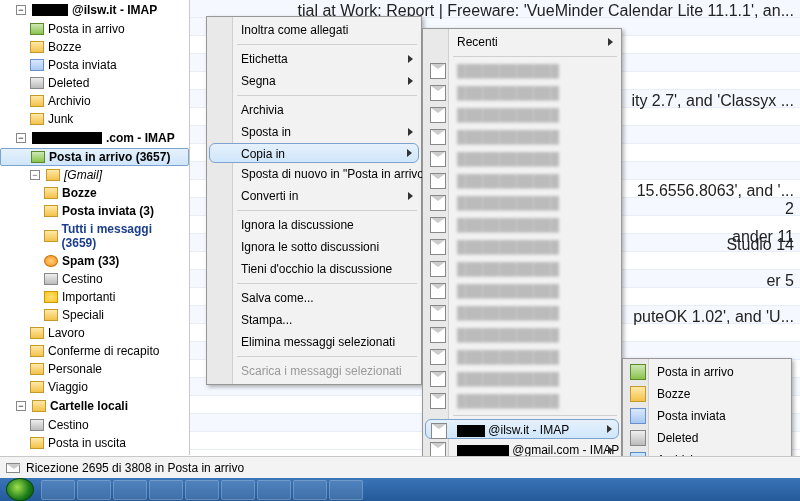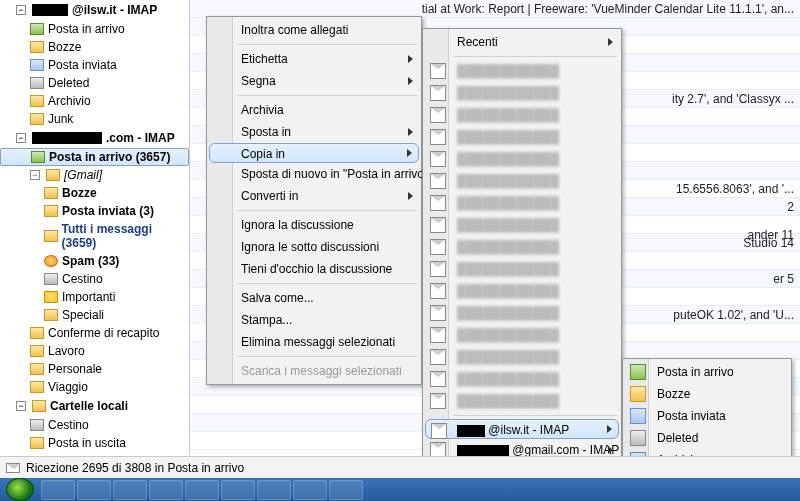--- a/index.html
+++ b/index.html
@@ -22,21 +22,21 @@
 
 
 .taskbar { position: absolute; left: 0; bottom: 0; width: 800px; height: 23px; background: linear-gradient(#3a74b8,#245a9a); display: flex; align-items: center; }
 .orb { width: 28px; height: 23px; background: radial-gradient(circle at 40% 40%, #9fe04a, #1a7a1a 60%, #0a4a0a); border-radius: 50%; margin: 0 6px; border: 1px solid #0a4a0a; }
 .tbtn { width: 34px; height: 20px; margin: 0 1px; background: rgba(255,255,255,0.12); border: 1px solid rgba(255,255,255,0.2); border-radius: 2px; display: flex; align-items: center; justify-content: center; }
 
 
 .msg-grid { position: absolute; left: 190px; top: 0; width: 610px; height: 455px; background: #fff; }
 .msg-row { height: 18px; border-bottom: 1px solid #e8eef7; background: #f5f9ff; display: flex; align-items: center; padding-left: 16px; gap: 8px; }
 .msg-row.alt { background: #fff; }
-.msg-subj { position: absolute; right: 6px; font-size: 12px; color: #222; white-space: nowrap; }
+.msg-subj { position: absolute; right: 6px; font-size: 16px; color: #222; white-space: nowrap; }
 
 
 .menu { position: absolute; background: #f2f2f2; border: 1px solid #979797; box-shadow: 2px 2px 4px rgba(0,0,0,0.3); padding: 2px; }
 .menu .iconcol { position: absolute; left: 0; top: 0; bottom: 0; width: 26px; background: #e9e9e9; border-right: 1px solid #d0d0d0; }
 .menu .items { position: relative; }
 .mi { height: 22px; line-height: 22px; padding: 0 20px 0 32px; position: relative; cursor: default; white-space: nowrap; }
 .mi.hl { background: linear-gradient(#e6f1fb,#cfe6fb); border: 1px solid #7da2ce; border-radius: 6px; height: 20px; line-height: 20px; padding-left: 31px; }
 .mi .arrow { position: absolute; right: 6px; top: 50%; transform: translateY(-50%); width: 0; height: 0; border-left: 5px solid #333; border-top: 4px solid transparent; border-bottom: 4px solid transparent; }
 .sep { height: 1px; margin: 3px 2px 3px 28px; background: #d0d0d0; }
 .mi .micon { position: absolute; left: 5px; top: 3px; width: 16px; height: 16px; }
@@ -169,25 +169,25 @@
         <span class="lbl">Importanti</span>
       </div>
       <div class="folder sub">
         <span class="ico i-folder"></span>
         <span class="lbl">Speciali</span>
       </div>
     </div>
   <div id="acct1-extra">
       <div class="folder">
         <span class="ico i-folder"></span>
+        <span class="lbl">Lavoro</span>
+      </div>
+      <div class="folder">
+        <span class="ico i-folder"></span>
         <span class="lbl">Conferme di recapito</span>
-      </div>
-      <div class="folder">
-        <span class="ico i-folder"></span>
-        <span class="lbl">Lavoro</span>
       </div>
       <div class="folder">
         <span class="ico i-folder"></span>
         <span class="lbl">Personale</span>
       </div>
       <div class="folder">
         <span class="ico i-folder"></span>
         <span class="lbl">Viaggio</span>
       </div>
     </div>

